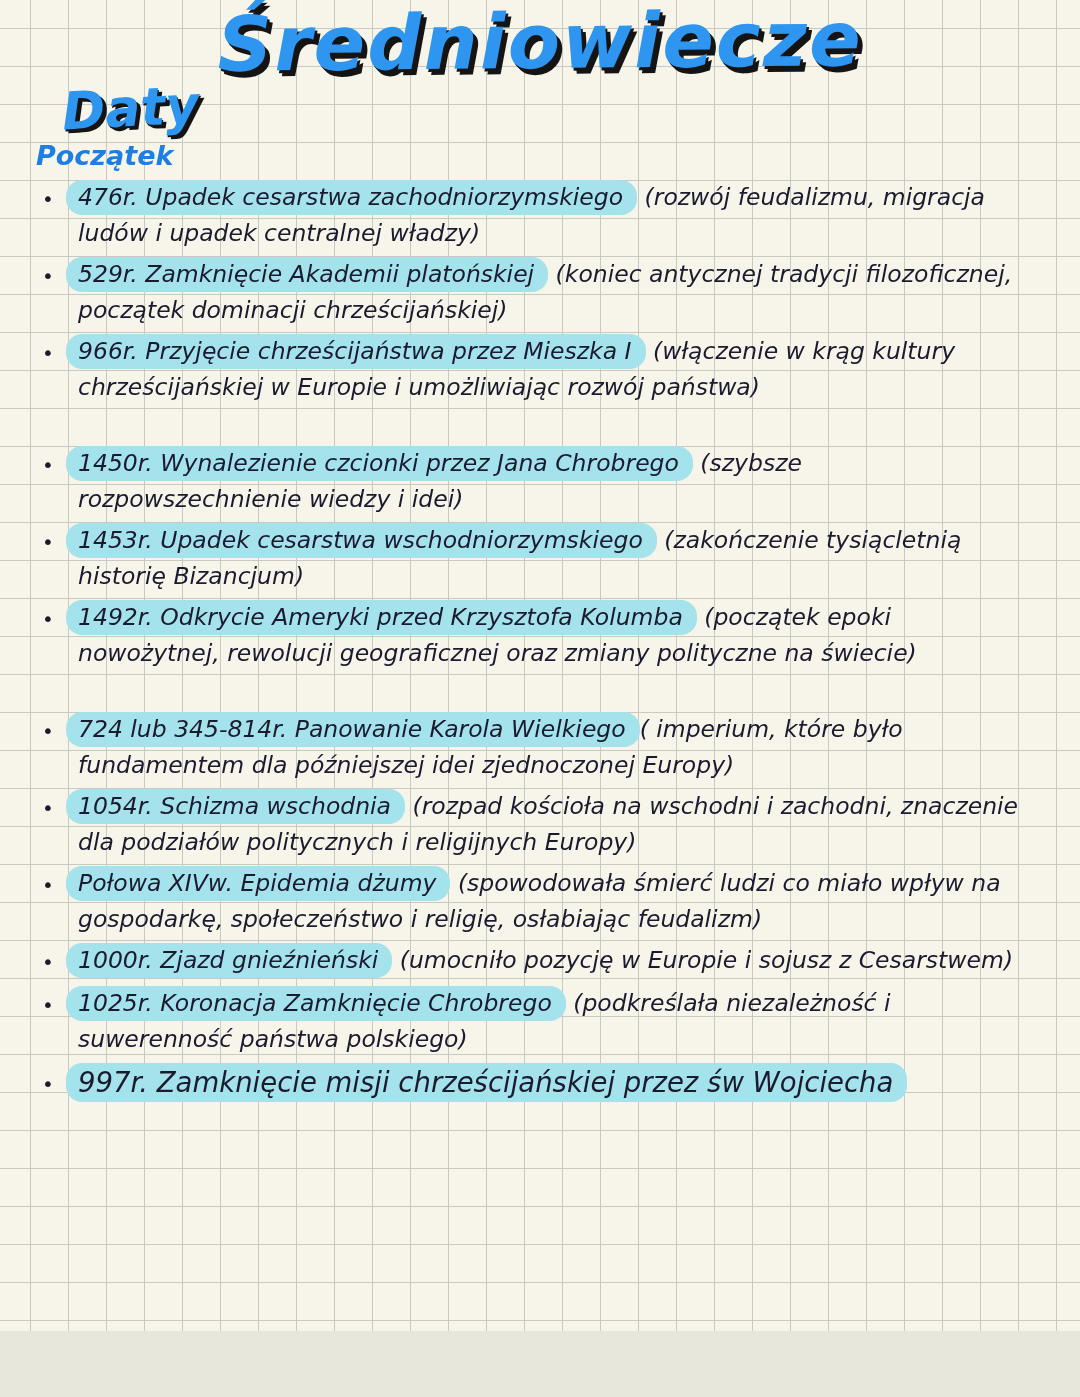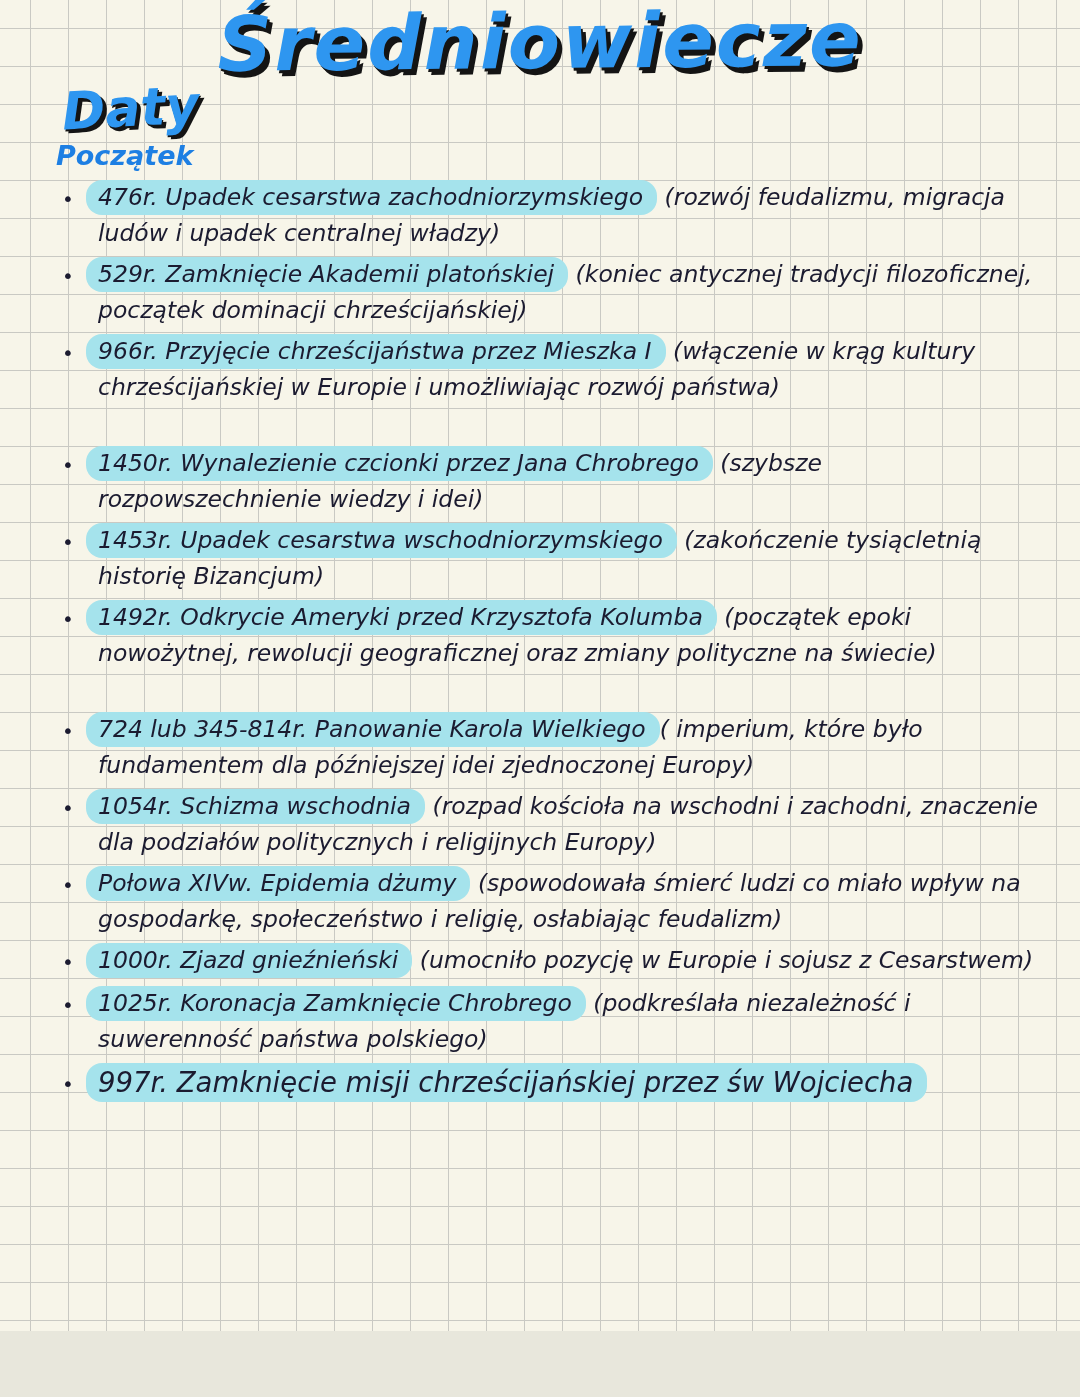--- a/index.html
+++ b/index.html
@@ -53,21 +53,21 @@
     font-size: 52px;
     font-weight: bold;
     font-style: italic;
     color: #2e96f0;
     text-shadow: 4px 4px 0 #141414, 1px 2px 0 #141414;
     transform: rotate(-3deg);
     line-height: 1;
   }
 
   
-  .content { padding: 0 40px 0 56px; }
+  .content { padding: 0 40px 0 36px; }
 
   .section { margin-top: 6px; }
   .section + .section { margin-top: 40px; }
 
   .section-label {
     font-size: 27px;
     font-style: italic;
     font-weight: bold;
     color: #1d7fe3;
     margin-bottom: 8px;

